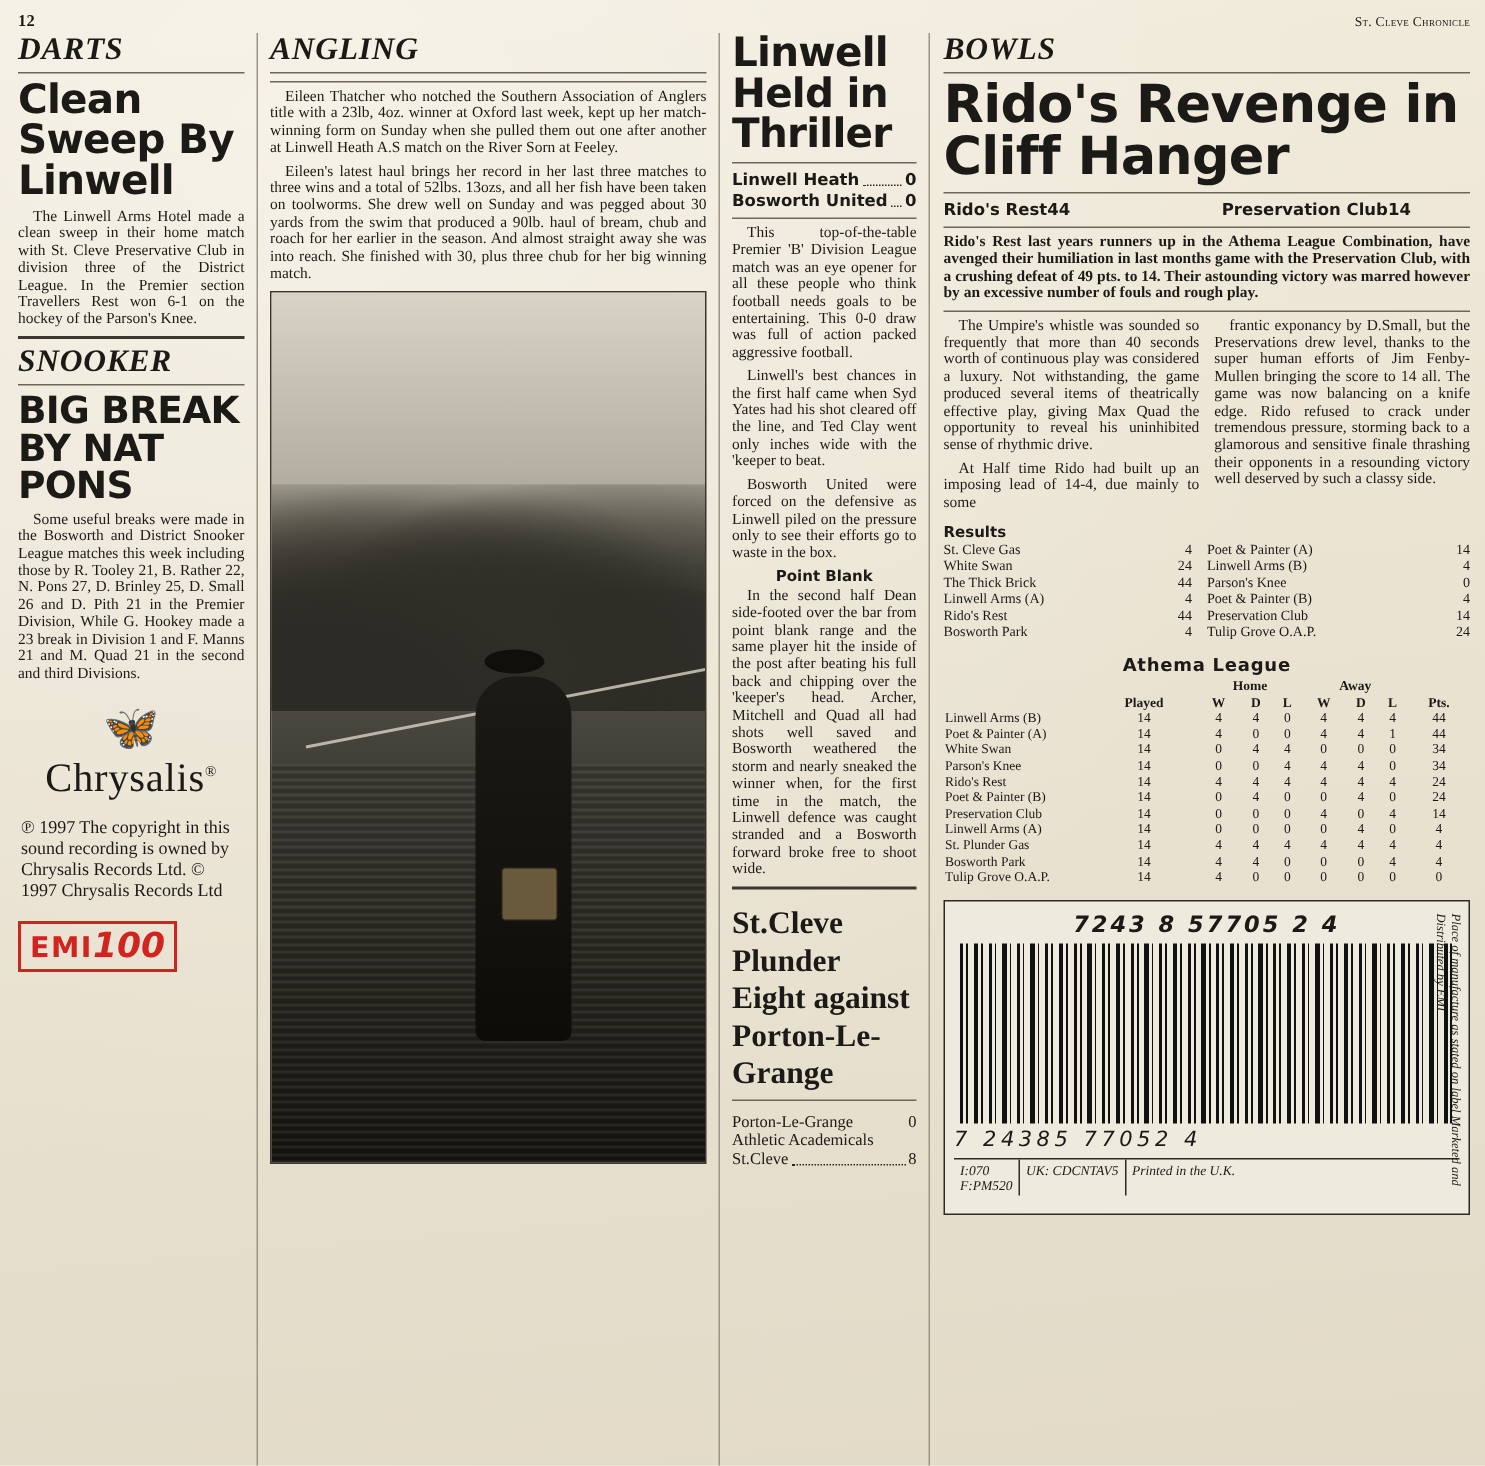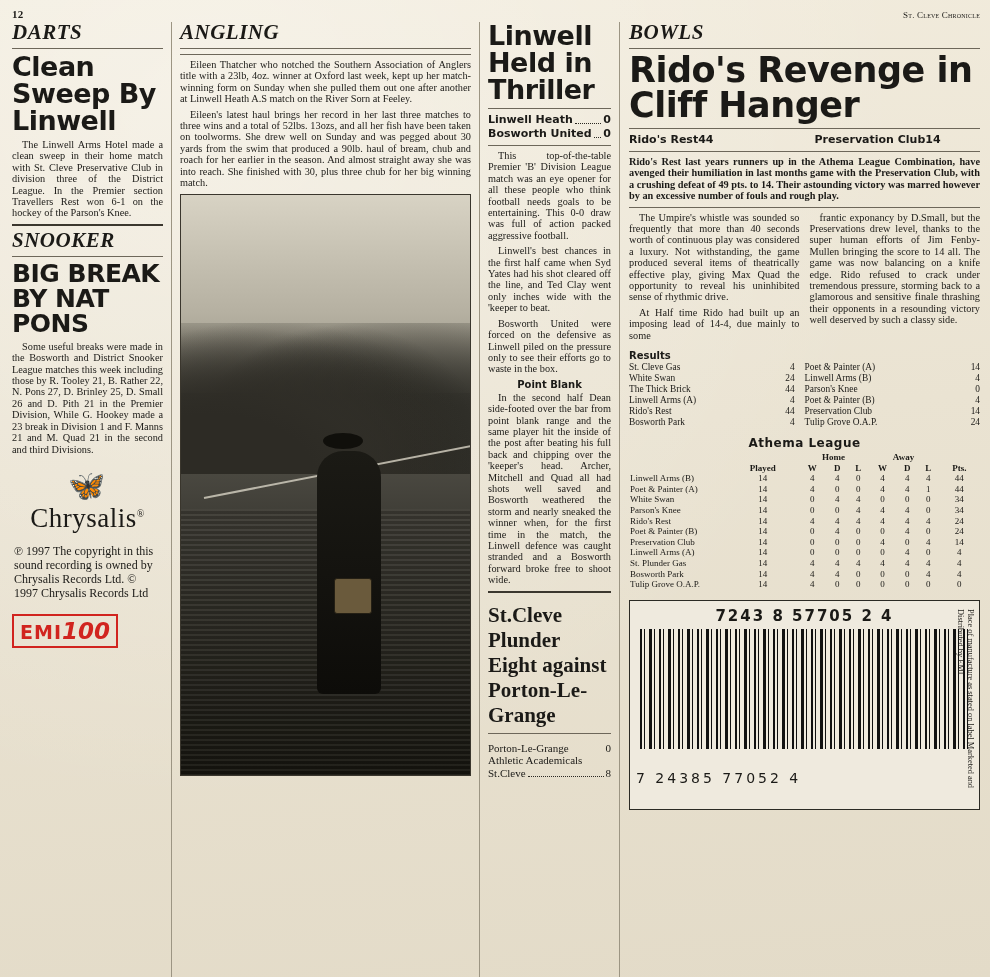--- a/index.html
+++ b/index.html
@@ -116,32 +116,32 @@
   .league-title{
     font-family:"DejaVu Sans",serif;font-weight:bold;font-size:12px;
     text-align:center;margin:8px 0 2px;letter-spacing:.5px;
   }
   table.lg{width:100%;border-collapse:collapse;font-size:9px;}
   table.lg th,table.lg td{padding:0 1px;line-height:10.6px;text-align:center;}
   table.lg td.team,table.lg th.team{text-align:left;width:96px;}
   .ha{font-size:9px;}
   .barcode-box{
     margin-top:10px;border:1px solid #2b2a24;background:#efeade;
-    padding:6px 6px 2px;position:relative;height:210px;box-sizing:border-box;
+    padding:6px 6px 2px;position:relative;height:210px;box-sizing:border-box;font-style:italic;
   }
   .bc-num-top{
     font-family:"DejaVu Sans",sans-serif;font-size:15px;font-weight:bold;
     text-align:center;letter-spacing:2px;margin-bottom:4px;
   }
   .bars{height:120px;background:
     repeating-linear-gradient(90deg,#111 0 2px,#efeade 2px 4px,#111 4px 5px,#efeade 5px 9px,#111 9px 12px,#efeade 12px 14px,#111 14px 15px,#efeade 15px 19px);
     margin:0 4px;}
   .bc-num-bot{
     font-family:"DejaVu Sans",sans-serif;font-size:14px;letter-spacing:3px;
-    margin-top:21px;display:flex;gap:6px;align-items:baseline;
+    margin-top:3px;display:flex;gap:6px;align-items:baseline;
   }
   .bc-foot{
     display:flex;font-size:9px;border-top:1px solid #2b2a24;margin-top:4px;
   }
   .bc-foot div{padding:2px 4px;border-right:1px solid #2b2a24;}
   .bc-foot div:last-child{border-right:none;}
   .sidetext{
     position:absolute;right:4px;top:8px;
     writing-mode:vertical-rl;font-size:8.4px;line-height:10px;height:195px;
   }
@@ -459,18 +459,26 @@
             <td>0</td>
             <td>0</td>
           </tr>
         </tbody>
       </table>
 
       <div class="barcode-box">
         <div class="bc-num-top">7243 8 57705 2 4</div>
         <div class="bars"></div>
         <div class="bc-num-bot">7  24385 77052  4</div>
+        <div class="bc-foot">
+          <div>
+            <span>I:070</span><br>
+            <span>F:PM520</span>
+          </div>
+          <div>UK: CDCNTAV5</div>
+          <div>Printed in the U.K.</div>
+        </div>
         <div class="sidetext">Place of manufacture as stated on label  Marketed and Distributed by EMI</div>
       </div>
     </div>
 
   </div>
 </div>
 
 </body></html>

